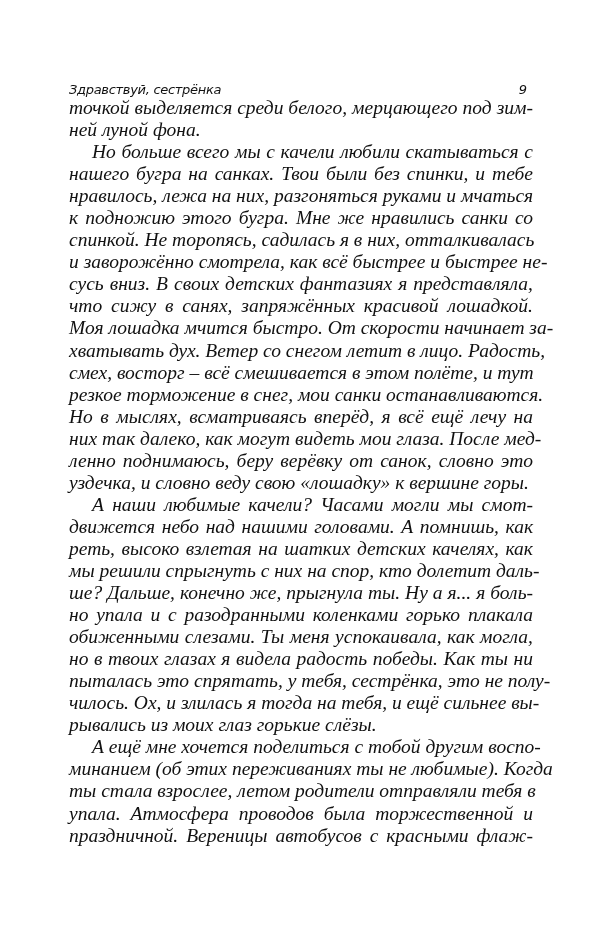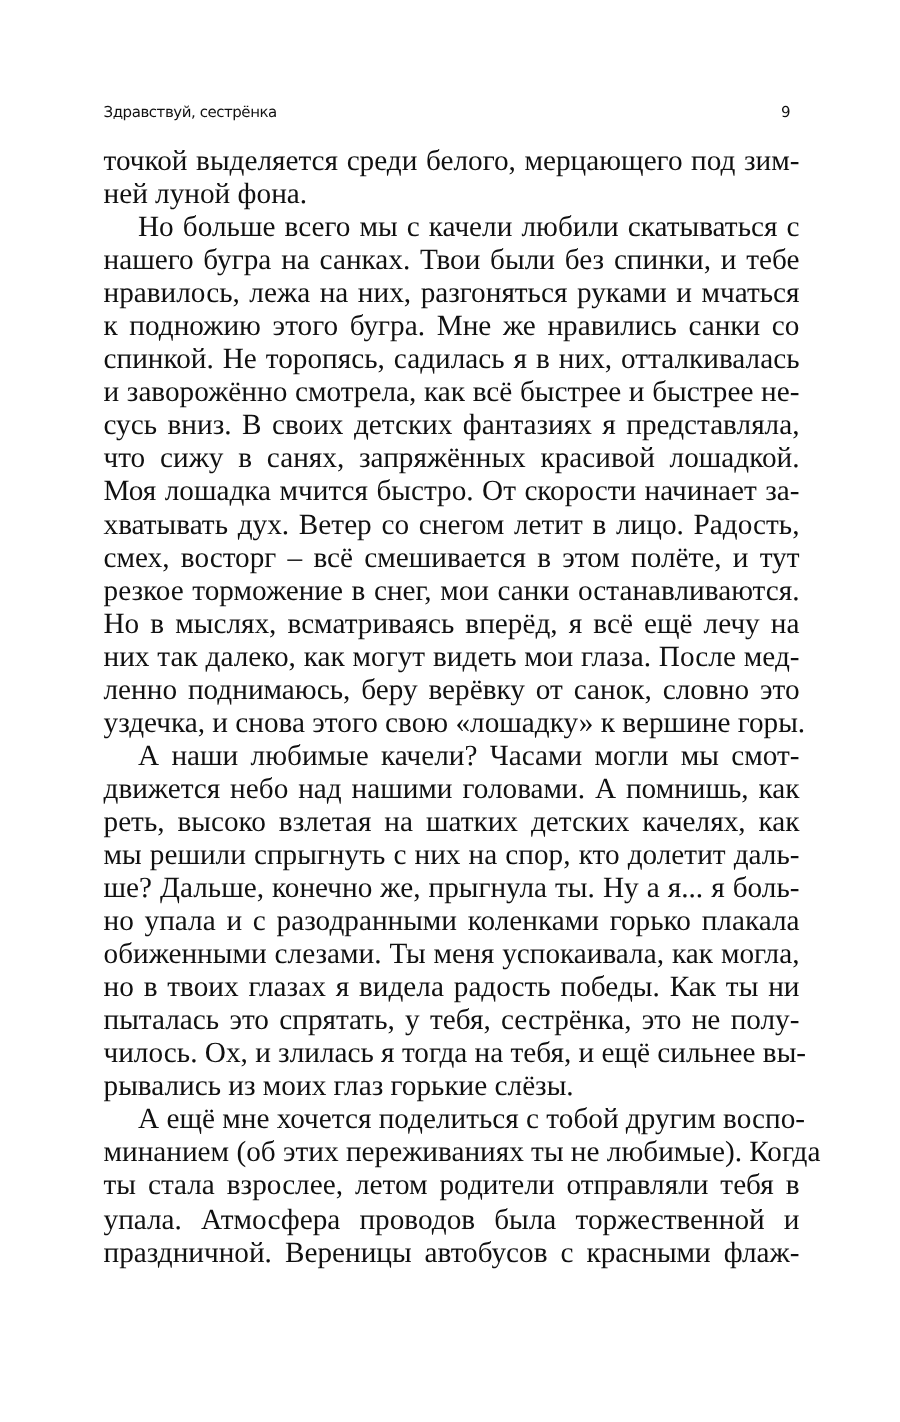--- a/index.html
+++ b/index.html
@@ -16,26 +16,27 @@
   }
   .page {
     position: absolute;
     left: 69px;
     top: 0;
     width: 464px;
     height: 948px;
   }
   .running-head {
     position: absolute;
-    top: 66px;
+    top: 80px;
     left: 0;
     width: 464px;
     height: 20px;
     font-family: "DejaVu Sans", sans-serif;
-    font-size: 10px;
+    font-style: italic;
+    font-size: 13px;
     line-height: 20px;
   }
   .running-head .title {
     position: absolute;
     left: 0;
     top: 0;
     letter-spacing: -0.3px;
   }
   .running-head .folio {
     position: absolute;
@@ -50,20 +51,21 @@
     font-family: "Liberation Serif", serif;
     font-size: 19.5px;
     line-height: 22.05px;
   }
   .line {
     display: block;
     height: 22.05px;
     white-space: nowrap;
     text-align: justify;
     text-align-last: justify;
+    font-style: italic;
   }
   .line.last {
     text-align-last: left;
   }
   .line.indent {
     padding-left: 23px;
   }
 </style>
 </head>
 <body>
@@ -90,21 +92,21 @@
       <span class="line">и заворожённо смотрела, как всё быстрее и быстрее не-</span>
       <span class="line">сусь вниз. В своих детских фантазиях я представляла,</span>
       <span class="line">что сижу в санях, запряжённых красивой лошадкой.</span>
       <span class="line">Моя лошадка мчится быстро. От скорости начинает за-</span>
       <span class="line">хватывать дух. Ветер со снегом летит в лицо. Радость,</span>
       <span class="line">смех, восторг – всё смешивается в этом полёте, и тут</span>
       <span class="line">резкое торможение в снег, мои санки останавливаются.</span>
       <span class="line">Но в мыслях, всматриваясь вперёд, я всё ещё лечу на</span>
       <span class="line">них так далеко, как могут видеть мои глаза. После мед-</span>
       <span class="line">ленно поднимаюсь, беру верёвку от санок, словно это</span>
-      <span class="line last">уздечка, и снова этого свою «лошадку» к вершине горы.</span>
+      <span class="line last">уздечка, и словно веду свою «лошадку» к вершине горы.</span>
     </div>
 
     <div>
       <span class="line indent">А наши любимые качели? Часами могли мы смот-</span>
       <span class="line">движется небо над нашими головами. А помнишь, как</span>
       <span class="line">реть, высоко взлетая на шатких детских качелях, как</span>
       <span class="line">мы решили спрыгнуть с них на спор, кто долетит даль-</span>
       <span class="line">ше? Дальше, конечно же, прыгнула ты. Ну а я... я боль-</span>
       <span class="line">но упала и с разодранными коленками горько плакала</span>
       <span class="line">обиженными слезами. Ты меня успокаивала, как могла,</span>

